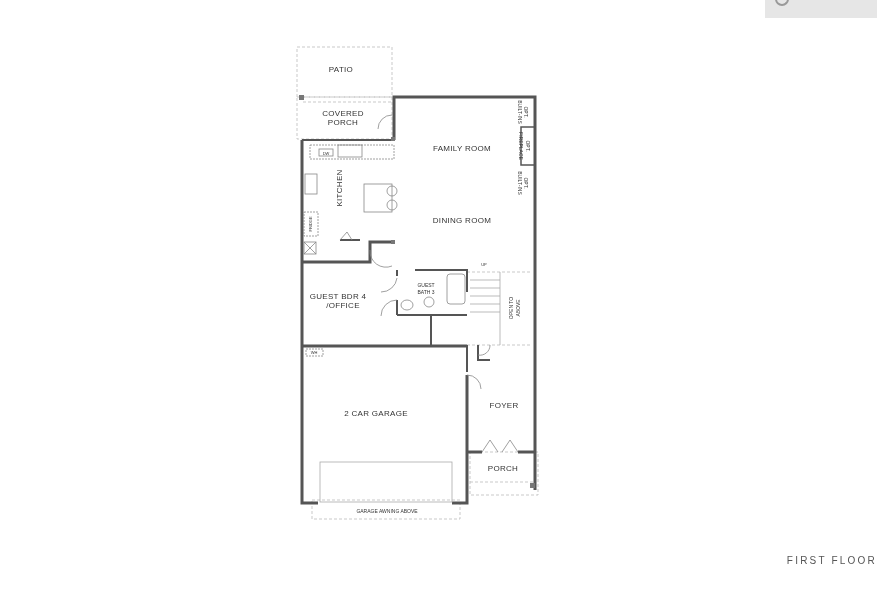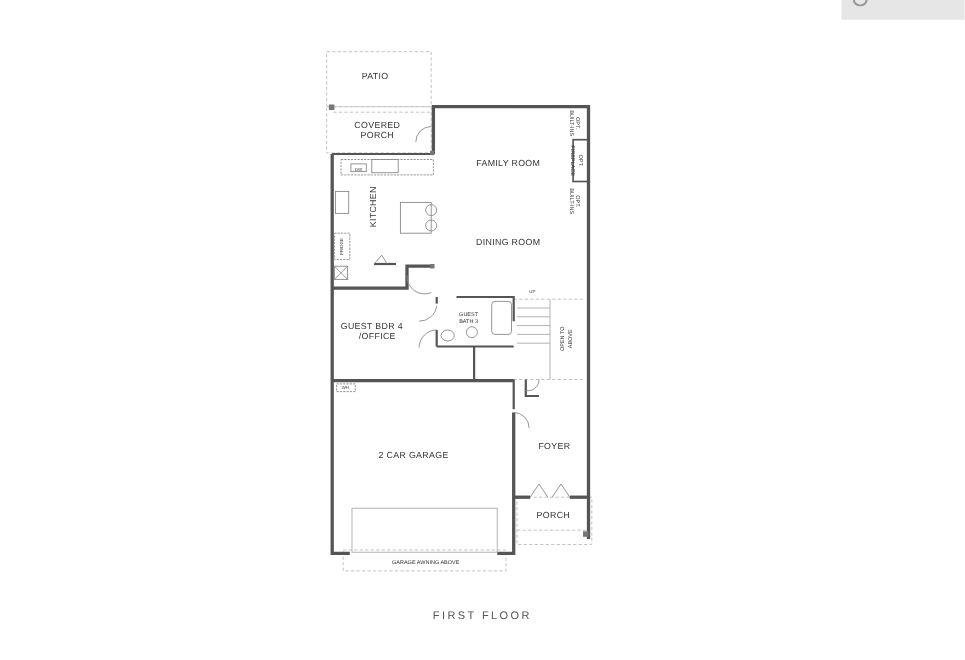--- a/index.html
+++ b/index.html
@@ -2,21 +2,21 @@
 <html><head>
 <meta charset="utf-8">
 <style>
   html, body { margin: 0; padding: 0; background: #ffffff; }
   body { width: 877px; height: 600px; position: relative; overflow: hidden; font-family: "Liberation Sans", sans-serif; }
   .corner-button { position: absolute; left: 765px; top: 0; width: 112px; height: 18px; background: #e6e6e6; cursor: pointer; }
   .corner-button .icon { position: absolute; left: 10px; top: -8px; width: 14px; height: 14px; border: 2px solid #999; border-radius: 50%; border-top-color: transparent; box-sizing: border-box; }
   svg.plan { position: absolute; left: 0; top: 0; }
   .lbl { font-family: "Liberation Sans", sans-serif; font-size: 8px; fill: #333; letter-spacing: 0.3px; }
   .lbl-sm { font-family: "Liberation Sans", sans-serif; font-size: 5px; fill: #333; }
-  .caption { position: absolute; left: 0; width: 877px; top: 555px; text-align: center; font-size: 10px; letter-spacing: 2.2px; color: #555; }
+  .caption { position: absolute; left: 0; width: 877px; top: 555px; text-align: right; font-size: 10px; letter-spacing: 2.2px; color: #555; }
   .caption span { display: inline-block; margin-left: 0px; }
 </style>
 </head>
 <body>
 
 <div class="corner-button">
   <span class="icon"></span>
 </div>
 
 <svg class="plan" width="877" height="600" viewBox="0 0 877 600">

